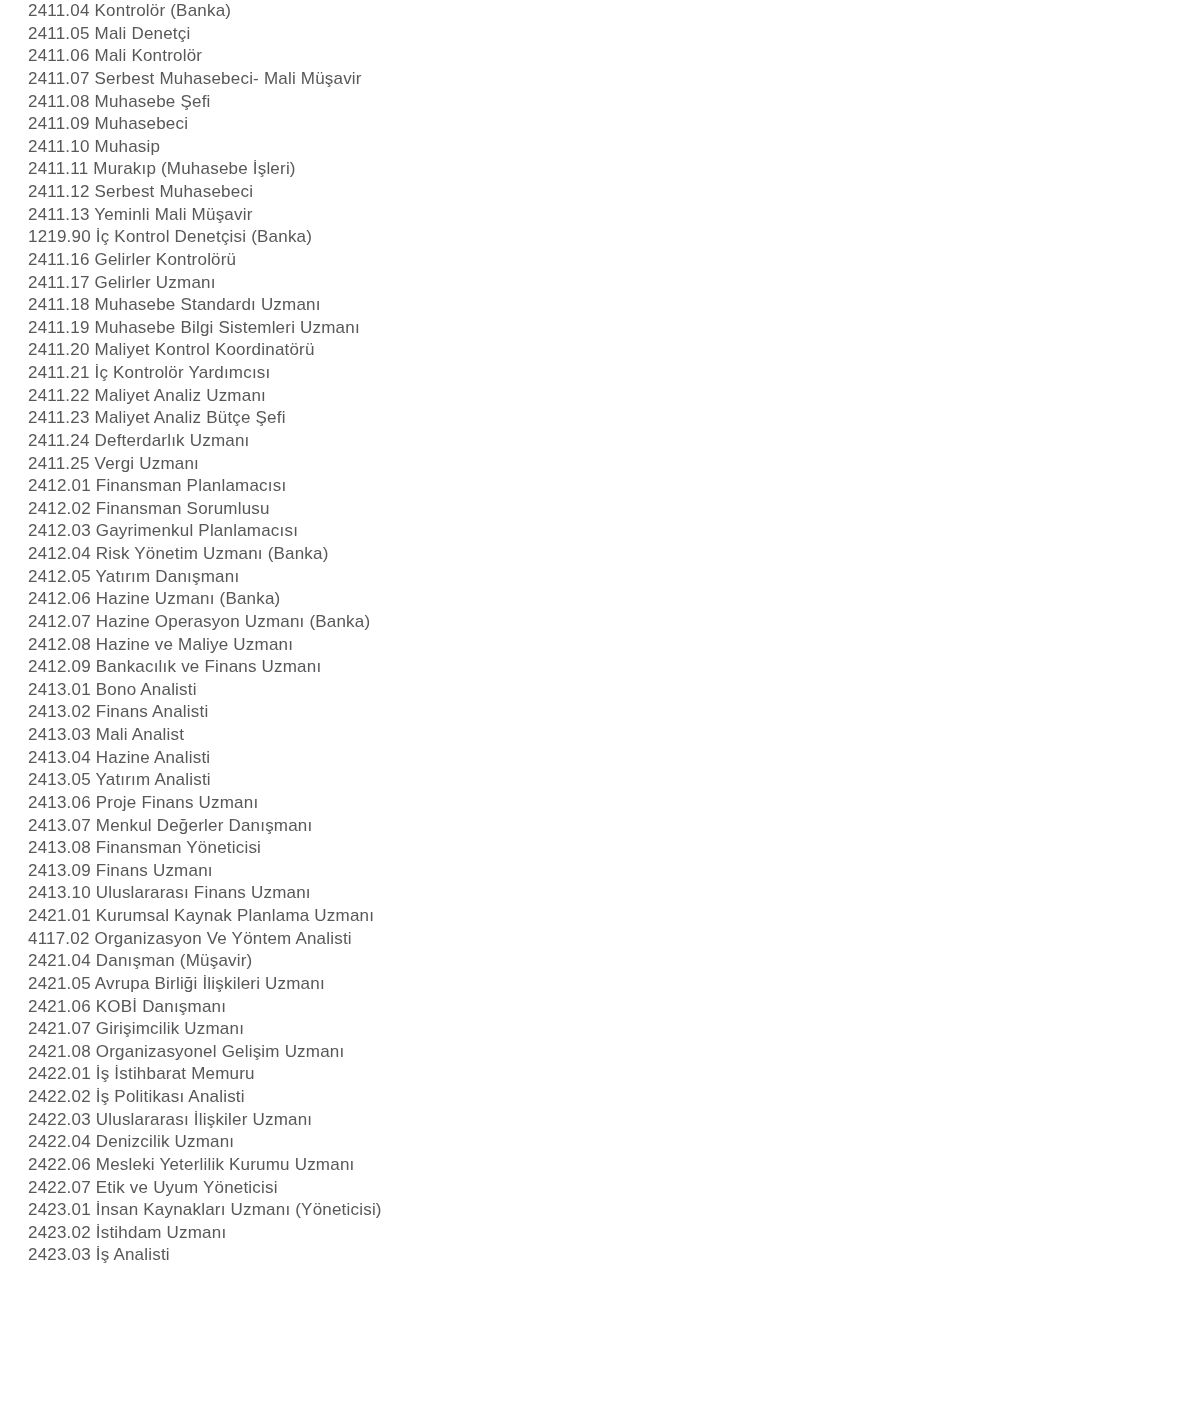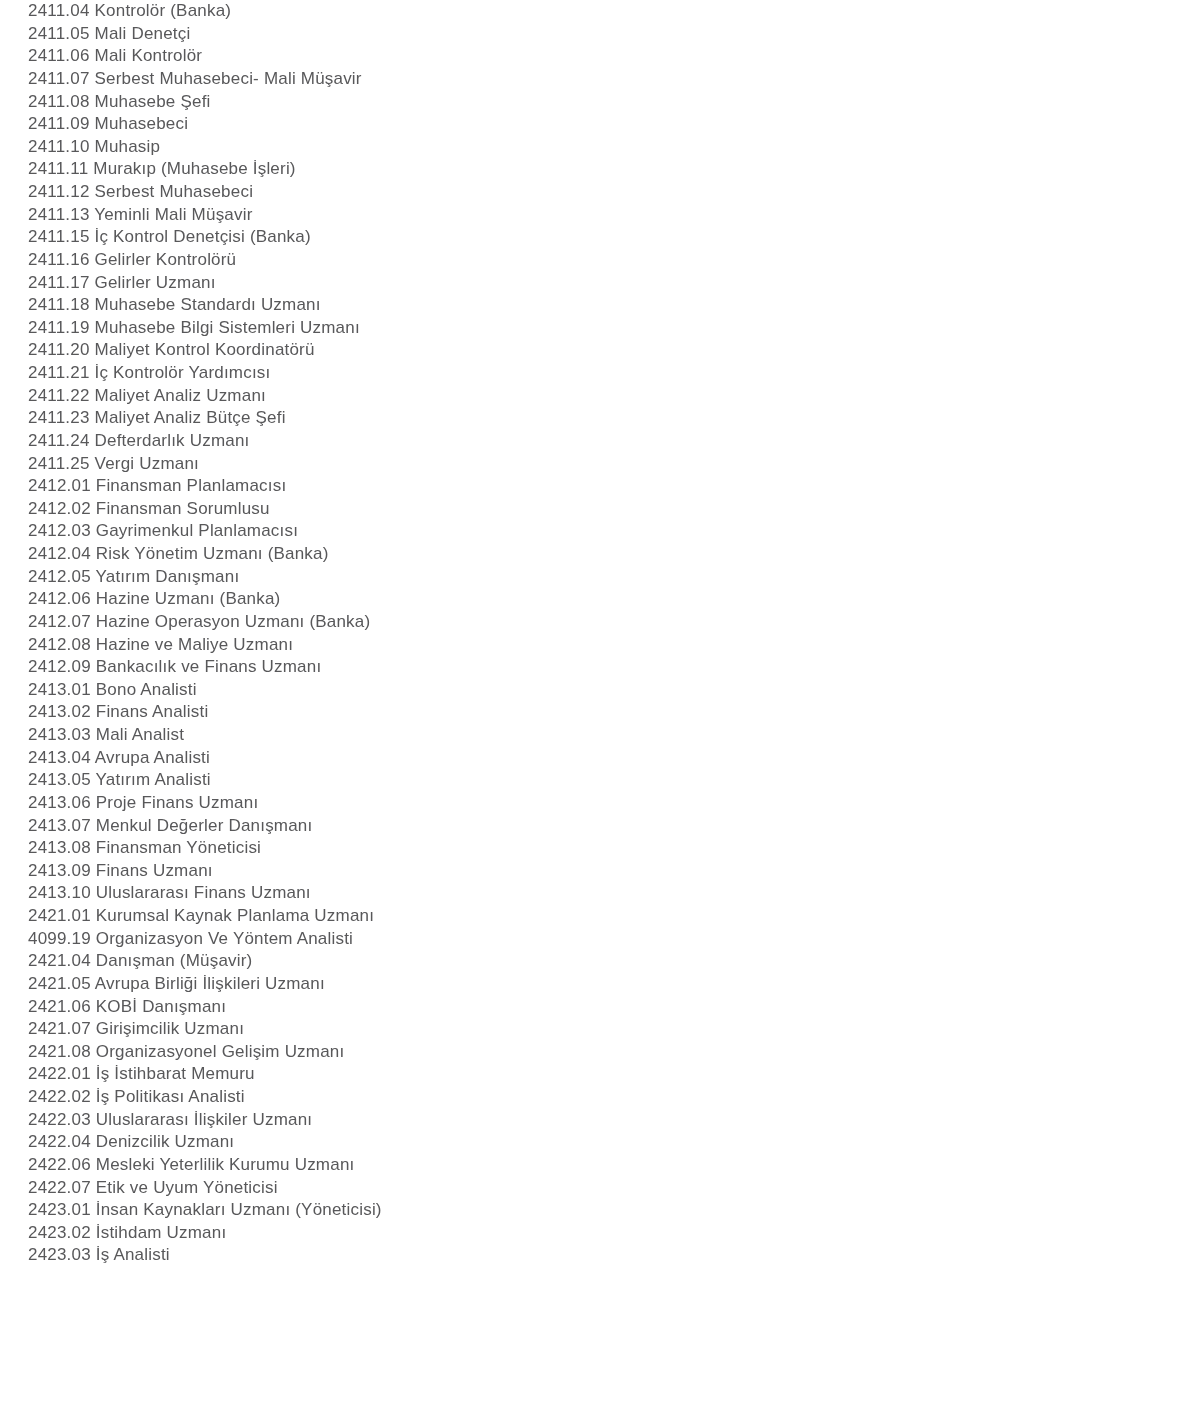--- a/index.html
+++ b/index.html
@@ -37,21 +37,21 @@
       <li class="row"><span>2411.04</span> <span>Kontrolör (Banka)</span></li>
       <li class="row"><span>2411.05</span> <span>Mali Denetçi</span></li>
       <li class="row"><span>2411.06</span> <span>Mali Kontrolör</span></li>
       <li class="row"><span>2411.07</span> <span>Serbest Muhasebeci- Mali Müşavir</span></li>
       <li class="row"><span>2411.08</span> <span>Muhasebe Şefi</span></li>
       <li class="row"><span>2411.09</span> <span>Muhasebeci</span></li>
       <li class="row"><span>2411.10</span> <span>Muhasip</span></li>
       <li class="row"><span>2411.11</span> <span>Murakıp (Muhasebe İşleri)</span></li>
       <li class="row"><span>2411.12</span> <span>Serbest Muhasebeci</span></li>
       <li class="row"><span>2411.13</span> <span>Yeminli Mali Müşavir</span></li>
-      <li class="row"><span>2411.15</span> <span>İç Kontrol Denetçisi (Banka)</span></li>
+      <li class="row"><span>1219.90</span> <span>İç Kontrol Denetçisi (Banka)</span></li>
       <li class="row"><span>2411.16</span> <span>Gelirler Kontrolörü</span></li>
       <li class="row"><span>2411.17</span> <span>Gelirler Uzmanı</span></li>
       <li class="row"><span>2411.18</span> <span>Muhasebe Standardı Uzmanı</span></li>
       <li class="row"><span>2411.19</span> <span>Muhasebe Bilgi Sistemleri Uzmanı</span></li>
       <li class="row"><span>2411.20</span> <span>Maliyet Kontrol Koordinatörü</span></li>
       <li class="row"><span>2411.21</span> <span>İç Kontrolör Yardımcısı</span></li>
       <li class="row"><span>2411.22</span> <span>Maliyet Analiz Uzmanı</span></li>
       <li class="row"><span>2411.23</span> <span>Maliyet Analiz Bütçe Şefi</span></li>
       <li class="row"><span>2411.24</span> <span>Defterdarlık Uzmanı</span></li>
       <li class="row"><span>2411.25</span> <span>Vergi Uzmanı</span></li>
@@ -60,29 +60,29 @@
       <li class="row"><span>2412.03</span> <span>Gayrimenkul Planlamacısı</span></li>
       <li class="row"><span>2412.04</span> <span>Risk Yönetim Uzmanı (Banka)</span></li>
       <li class="row"><span>2412.05</span> <span>Yatırım Danışmanı</span></li>
       <li class="row"><span>2412.06</span> <span>Hazine Uzmanı (Banka)</span></li>
       <li class="row"><span>2412.07</span> <span>Hazine Operasyon Uzmanı (Banka)</span></li>
       <li class="row"><span>2412.08</span> <span>Hazine ve Maliye Uzmanı</span></li>
       <li class="row"><span>2412.09</span> <span>Bankacılık ve Finans Uzmanı</span></li>
       <li class="row"><span>2413.01</span> <span>Bono Analisti</span></li>
       <li class="row"><span>2413.02</span> <span>Finans Analisti</span></li>
       <li class="row"><span>2413.03</span> <span>Mali Analist</span></li>
-      <li class="row"><span>2413.04</span> <span>Avrupa Analisti</span></li>
+      <li class="row"><span>2413.04</span> <span>Hazine Analisti</span></li>
       <li class="row"><span>2413.05</span> <span>Yatırım Analisti</span></li>
       <li class="row"><span>2413.06</span> <span>Proje Finans Uzmanı</span></li>
       <li class="row"><span>2413.07</span> <span>Menkul Değerler Danışmanı</span></li>
       <li class="row"><span>2413.08</span> <span>Finansman Yöneticisi</span></li>
       <li class="row"><span>2413.09</span> <span>Finans Uzmanı</span></li>
       <li class="row"><span>2413.10</span> <span>Uluslararası Finans Uzmanı</span></li>
       <li class="row"><span>2421.01</span> <span>Kurumsal Kaynak Planlama Uzmanı</span></li>
-      <li class="row"><span>4099.19</span> <span>Organizasyon Ve Yöntem Analisti</span></li>
+      <li class="row"><span>4117.02</span> <span>Organizasyon Ve Yöntem Analisti</span></li>
       <li class="row"><span>2421.04</span> <span>Danışman (Müşavir)</span></li>
       <li class="row"><span>2421.05</span> <span>Avrupa Birliği İlişkileri Uzmanı</span></li>
       <li class="row"><span>2421.06</span> <span>KOBİ Danışmanı</span></li>
       <li class="row"><span>2421.07</span> <span>Girişimcilik Uzmanı</span></li>
       <li class="row"><span>2421.08</span> <span>Organizasyonel Gelişim Uzmanı</span></li>
       <li class="row"><span>2422.01</span> <span>İş İstihbarat Memuru</span></li>
       <li class="row"><span>2422.02</span> <span>İş Politikası Analisti</span></li>
       <li class="row"><span>2422.03</span> <span>Uluslararası İlişkiler Uzmanı</span></li>
       <li class="row"><span>2422.04</span> <span>Denizcilik Uzmanı</span></li>
       <li class="row"><span>2422.06</span> <span>Mesleki Yeterlilik Kurumu Uzmanı</span></li>

